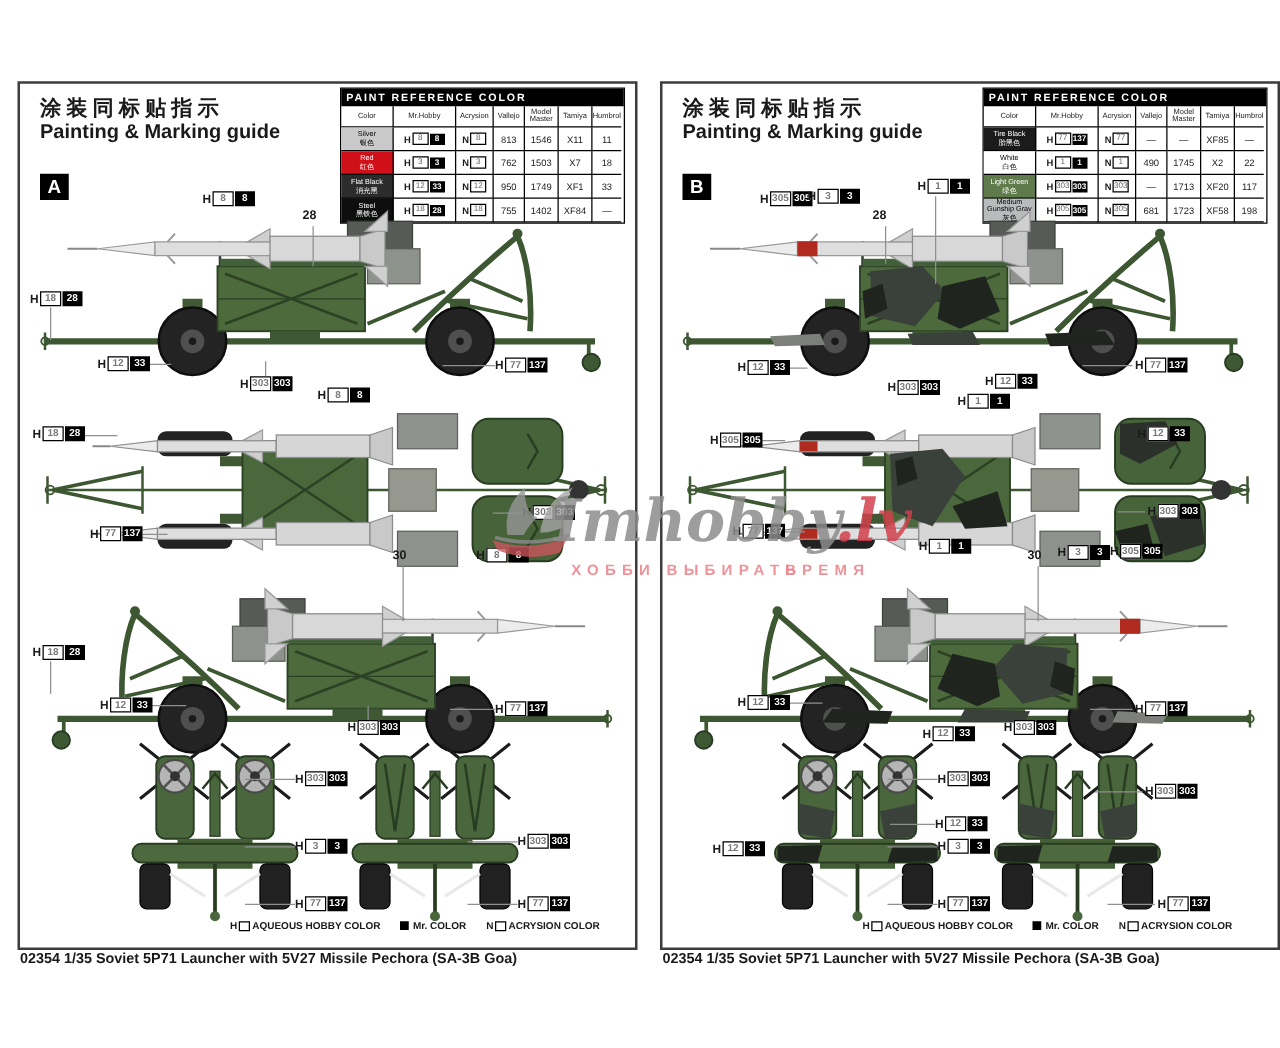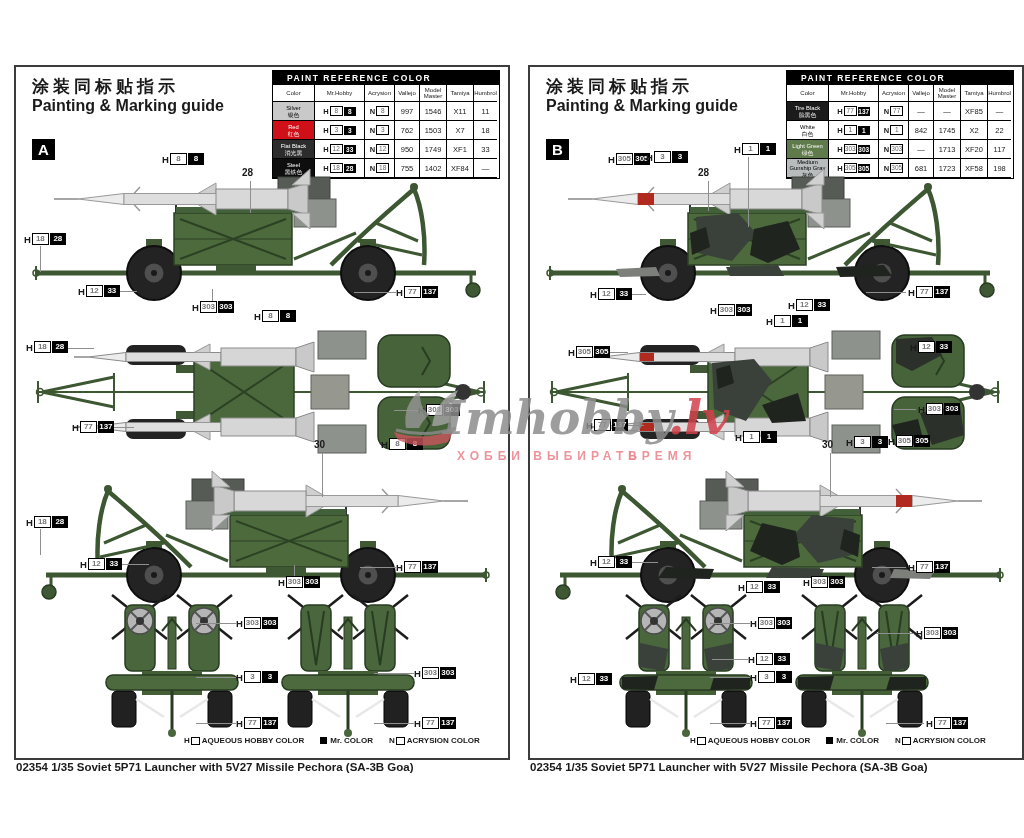--- a/index.html
+++ b/index.html
@@ -5,21 +5,21 @@
   html,body{margin:0;padding:0;background:#ffffff;}
   body{width:1024px;height:838px;position:relative;font-family:"Liberation Sans",sans-serif;color:#1a1a1a;overflow:hidden;}
   .panel{position:absolute;top:65px;width:492px;height:691px;border:2px solid #3c3c3c;background:#fff;}
   #panelA{left:14px;}
   #panelB{left:528px;}
   .title-zh{position:absolute;left:16px;top:8px;font-size:17px;font-weight:bold;letter-spacing:4px;}
   .title-en{position:absolute;left:16px;top:30px;font-size:16px;font-weight:bold;}
   .badge{position:absolute;left:16px;top:72px;width:23px;height:21px;background:#000;color:#fff;font-size:15px;font-weight:bold;text-align:center;line-height:21px;}
   
   .ptable{position:absolute;right:8px;top:3px;width:226px;border:1px solid #000;background:#fff;}
-  .pt-head{background:#000;color:#fff;font-size:8.5px;font-weight:bold;letter-spacing:1.5px;padding:2px 14px;}
+  .pt-head{background:#000;color:#fff;font-size:8.5px;font-weight:bold;letter-spacing:1.5px;padding:2px 4px;}
   .pt-grid{display:grid;grid-template-columns:42px 50px 30px 25px 27px 27px 23px;}
   .pt-th{font-size:6px;text-align:center;border-right:1px solid #000;border-bottom:1px solid #000;display:flex;align-items:center;justify-content:center;height:16px;line-height:6.5px;padding:0 1px;}
   .pt-td{font-size:7.5px;text-align:center;border-right:1px solid #000;border-bottom:1px solid #000;display:flex;align-items:center;justify-content:center;height:18px;gap:1px;}
   .pt-grid > div:nth-child(7n){border-right:none;}
   .sw{flex-direction:column;line-height:6px;}
   .sw-en{font-size:5.8px;}
   .sw-zh{font-size:5.8px;}
   .code b{font-size:7.5px;font-weight:bold;font-style:normal;}
   .wsm{display:inline-block;border:1px solid #000;background:#fff;color:#666;min-width:11px;height:8px;line-height:8px;font-size:6.5px;text-align:center;}
   .bsm{display:inline-block;background:#000;color:#fff;min-width:12px;height:9px;line-height:9px;font-size:6.5px;font-weight:bold;text-align:center;}
@@ -202,21 +202,21 @@
         </div>
       <div class="pt-td code">
           <b>H</b>
           <span class="wsm">8</span>
           <span class="bsm">8</span>
         </div>
       <div class="pt-td code">
           <b>N</b>
           <span class="wsm">8</span>
         </div>
-      <div class="pt-td">997</div>
+      <div class="pt-td">813</div>
       <div class="pt-td">1546</div>
       <div class="pt-td">X11</div>
       <div class="pt-td">11</div>
 
       <div class="pt-td sw" style="background:#cf1019;color:#fff">
           <span class="sw-en">Red</span>
           <span class="sw-zh">红色</span>
         </div>
       <div class="pt-td code">
           <b>H</b>
@@ -454,21 +454,21 @@
         </div>
       <div class="pt-td code">
           <b>H</b>
           <span class="wsm">1</span>
           <span class="bsm">1</span>
         </div>
       <div class="pt-td code">
           <b>N</b>
           <span class="wsm">1</span>
         </div>
-      <div class="pt-td">842</div>
+      <div class="pt-td">490</div>
       <div class="pt-td">1745</div>
       <div class="pt-td">X2</div>
       <div class="pt-td">22</div>
 
       <div class="pt-td sw" style="background:#5f7a4b;color:#fff">
           <span class="sw-en">Light Green</span>
           <span class="sw-zh">绿色</span>
         </div>
       <div class="pt-td code">
           <b>H</b>

